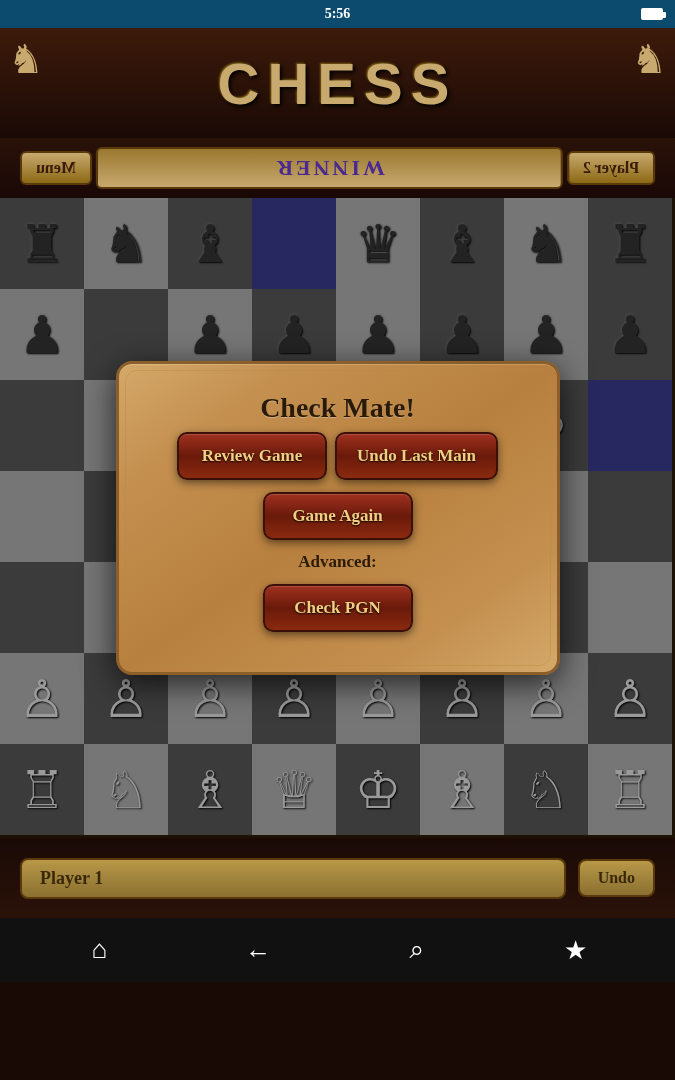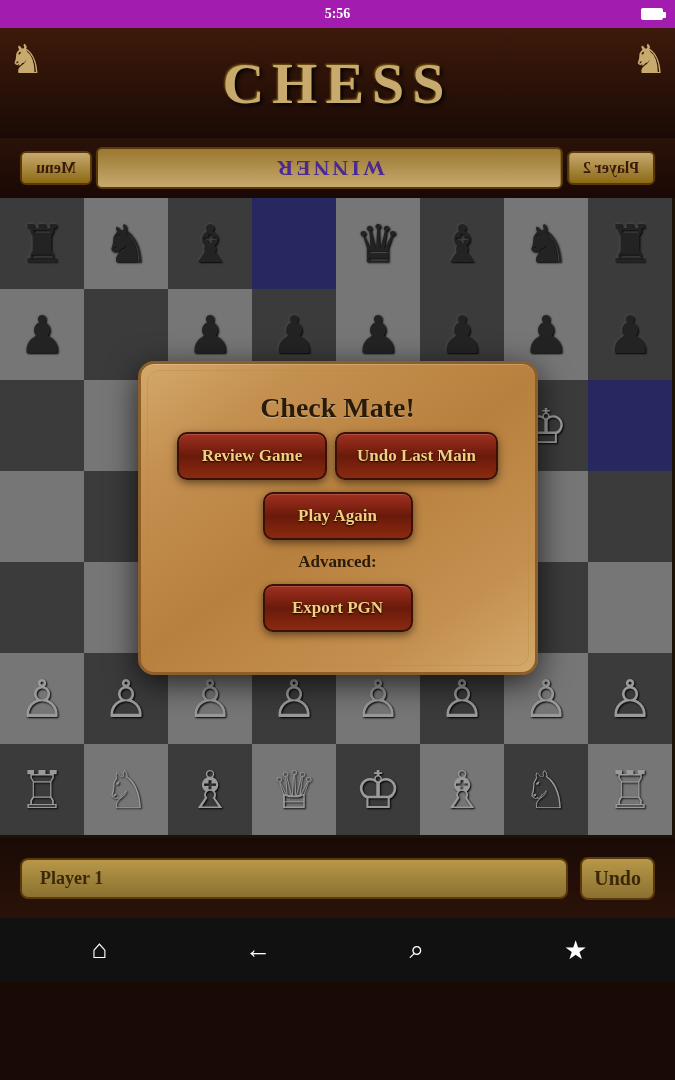--- a/index.html
+++ b/index.html
@@ -10,21 +10,21 @@
       overflow: hidden;
       background: #1a0a06;
       font-family: Georgia, serif;
       position: relative;
     }
 
     
     .status-bar {
       width: 100%;
       height: 28px;
-      background: #a21caf;
+      background: #0c4a6e;
       display: flex;
       align-items: center;
       justify-content: center;
       position: relative;
       z-index: 100;
     }
     .status-time {
       color: #fff;
       font-size: 14px;
       font-weight: bold;
@@ -62,21 +62,21 @@
       justify-content: center;
       position: relative;
     }
 
     .chess-title {
       font-size: 58px;
       font-weight: bold;
       color: #c8a96e;
       text-shadow: 2px 2px 4px #000, -1px -1px 2px #8b6914;
       letter-spacing: 8px;
-      font-family: Liberation Serif, serif;
+      font-family: Liberation Sans, sans-serif;
       position: relative;
     }
 
     .horse-left {
       position: absolute;
       left: 8px;
       top: 8px;
       font-size: 40px;
       color: #c8a96e;
     }
@@ -178,21 +178,21 @@
       top: 0; left: 0;
       width: 100%; height: 100%;
       background: rgba(0,0,0,0.3);
       display: flex;
       align-items: center;
       justify-content: center;
       z-index: 50;
     }
 
     .modal {
-      width: 400px;
+      width: 444px;
       background: linear-gradient(145deg, #d4a96a 0%, #c49050 20%, #b8803e 50%, #c49050 80%, #d4a96a 100%);
       border: 3px solid #8b5e2a;
       border-radius: 16px;
       padding: 28px 24px 28px;
       text-align: center;
       box-shadow: 0 8px 32px rgba(0,0,0,0.7), inset 0 1px 0 rgba(255,255,255,0.2);
       position: relative;
     }
 
     .modal::before {
@@ -271,23 +271,23 @@
       font-size: 18px;
       font-weight: bold;
       font-family: Georgia, serif;
       flex: 1;
     }
 
     .undo-btn {
       background: linear-gradient(180deg, #b89848, #8a7030);
       border: 2px solid #5a3a0a;
       border-radius: 8px;
-      padding: 8px 12px;
+      padding: 8px 18px;
       color: #3a2808;
-      font-size: 20px;
+      font-size: 16px;
       font-weight: bold;
       font-family: Georgia, serif;
       cursor: pointer;
     }
 
     
     .bottom-nav {
       width: 100%;
       height: 64px;
       background: #111;
@@ -465,27 +465,27 @@
   <div class="modal-overlay">
     <div class="modal">
       <div class="modal-title">Check Mate!</div>
 
       <div class="modal-buttons-row">
         <button class="modal-btn">Review Game</button>
         <button class="modal-btn">Undo Last Main</button>
       </div>
 
       <div class="modal-buttons-row">
-        <button class="modal-btn">Play Again</button>
+        <button class="modal-btn">Game Again</button>
       </div>
 
       <div class="modal-advanced-label">Advanced:</div>
 
       <div class="modal-buttons-row">
-        <button class="modal-btn">Export PGN</button>
+        <button class="modal-btn">Check PGN</button>
       </div>
     </div>
   </div>
 </div>
 
 <div class="player-bar">
   <div class="player-name-tag">Player 1</div>
   <button class="undo-btn">Undo</button>
 </div>
 

